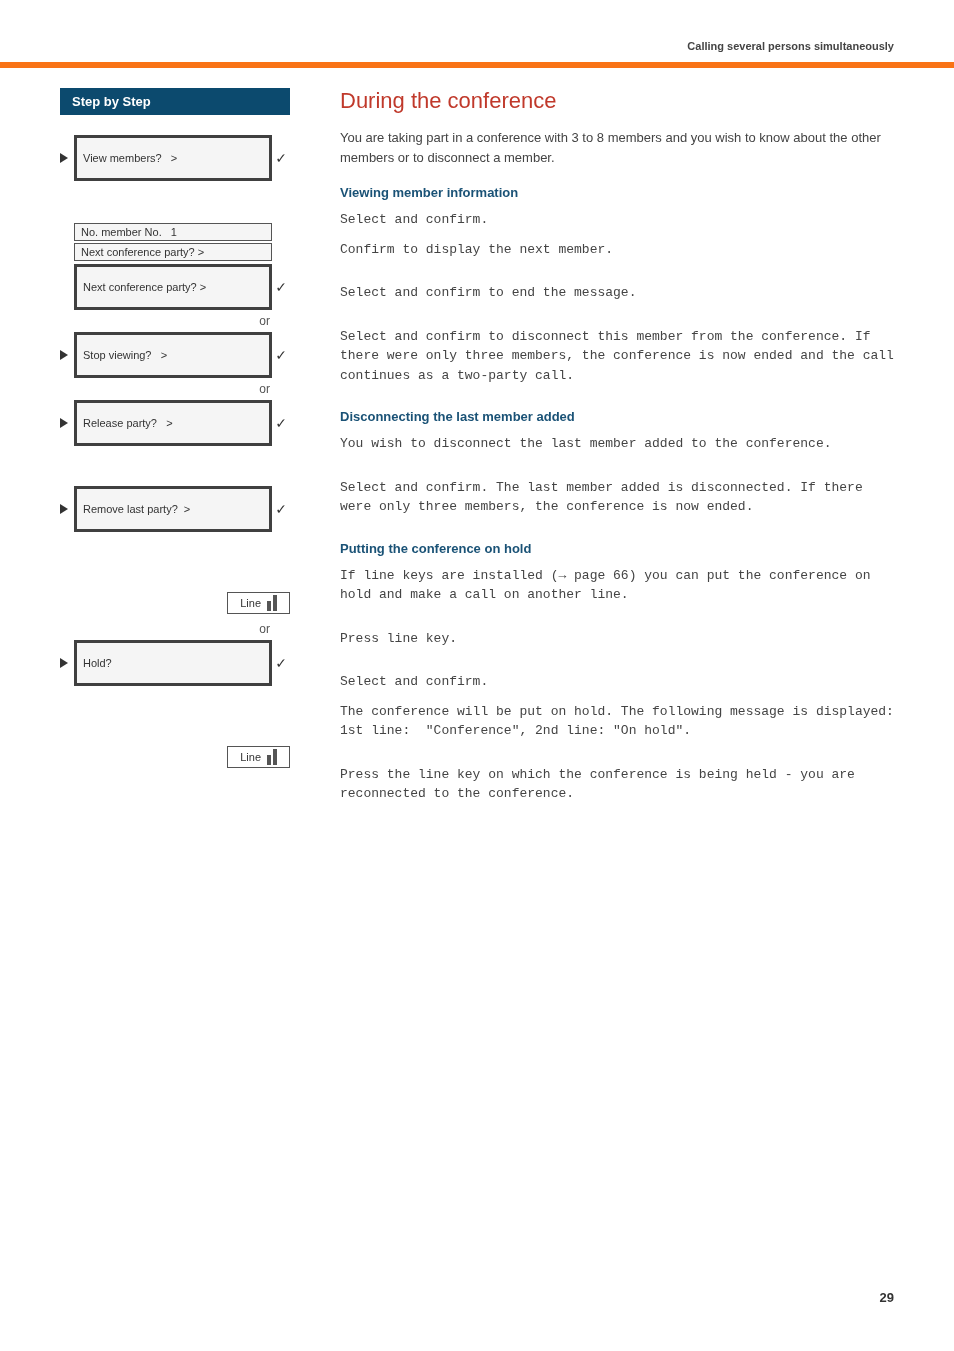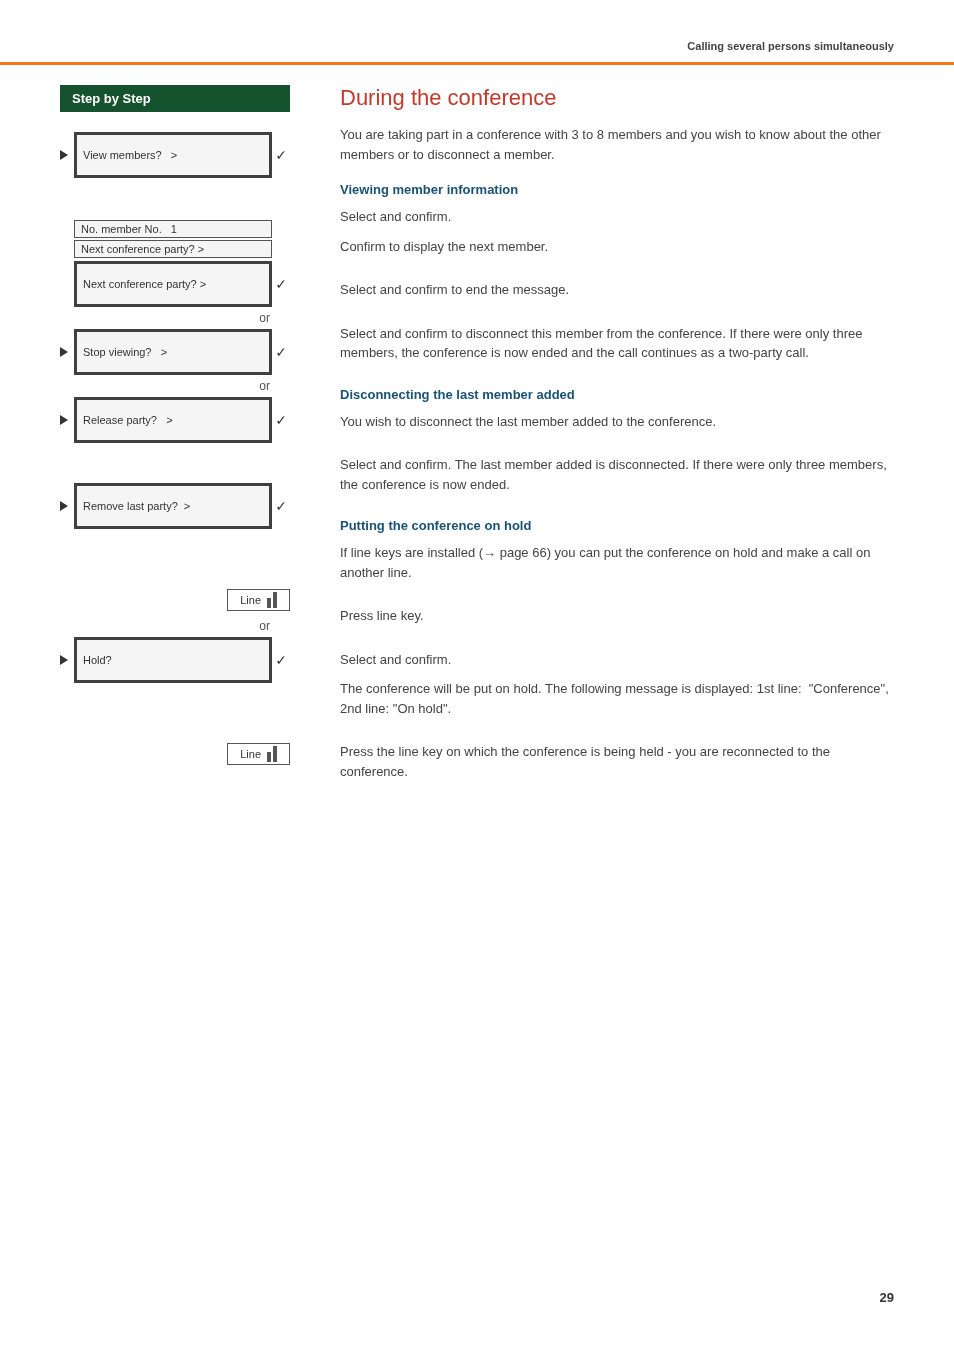--- a/index.html
+++ b/index.html
@@ -13,38 +13,38 @@
       color: #333;
       position: relative;
     }
 
     .page-header {
       text-align: right;
       padding: 40px 60px 10px 60px;
       font-size: 11px;
       font-weight: bold;
       color: #444;
-      border-bottom: 3px solid #f97316;
+      border-bottom: 6px solid #f97316;
     }
 
     .main-content {
       display: flex;
       padding: 20px 0 0 0;
       min-height: 1100px;
     }
 
     
     .left-panel {
       width: 310px;
       min-width: 310px;
       padding: 0 20px 0 60px;
     }
 
     .step-by-step-header {
-      background: #14532d;
+      background: #0c4a6e;
       color: white;
       font-size: 13px;
       font-weight: bold;
       padding: 6px 12px;
       margin-bottom: 20px;
     }
 
     .step-section {
       margin-bottom: 4px;
     }
@@ -143,20 +143,21 @@
       font-weight: bold;
       color: #1a5276;
       margin-bottom: 10px;
     }
 
     .instruction-text {
       font-size: 13px;
       color: #444;
       line-height: 1.5;
       margin-bottom: 10px;
+      font-family: Liberation Mono, monospace;
     }
 
     .section-gap {
       height: 14px;
     }
 
     .page-number {
       position: absolute;
       bottom: 46px;
       right: 60px;

